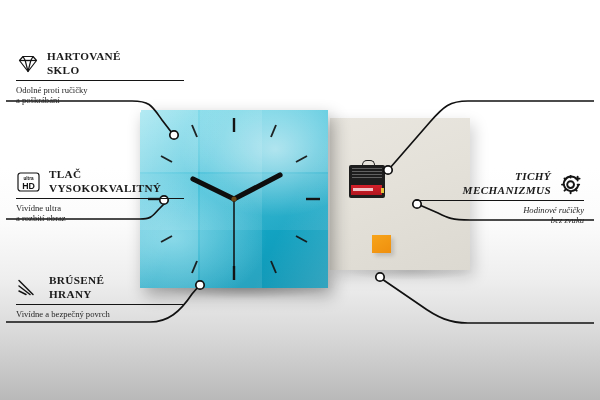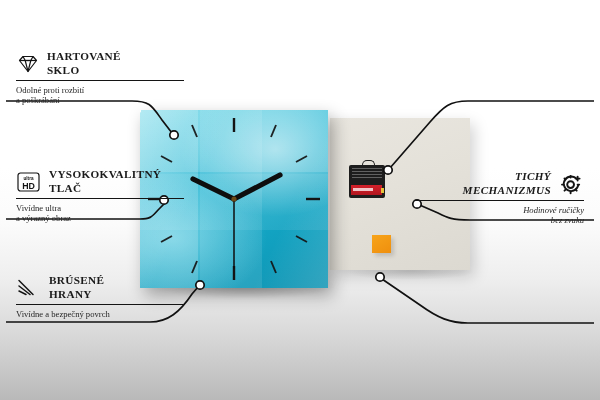--- a/index.html
+++ b/index.html
@@ -182,39 +182,39 @@
           <path d="M17,2.5 L14.8,6.5 L12,17.5"></path>
             <path d="M9.2,6.5 L14.8,6.5"></path>
         </g>
       </svg>
       <div>
         <div class="f-title">HARTOVANÉ</div>
         <div class="f-title">SKLO</div>
       </div>
     </div>
     <div class="f-rule"></div>
-    <div class="f-sub">Odolné proti rozbití</div>
+    <div class="f-sub">Odolné proti ručičky</div>
     <div class="f-sub">a poškrábání</div>
   </div>
 
   <div class="feature left" style="left:16px;top:168px;">
     <div class="f-head">
       <svg class="icon" width="26" height="22" viewBox="0 0 26 22">
         <rect x="2" y="2" width="21" height="18" rx="2.5" fill="none" stroke="#141414" stroke-width="1.2"></rect>
         <text x="12.5" y="9.3" font-family="Liberation Sans, sans-serif" font-size="4.6" font-weight="bold" fill="#141414" text-anchor="middle">ultra</text>
         <text x="12.5" y="17.6" font-family="Liberation Sans, sans-serif" font-size="8.8" font-weight="bold" fill="#141414" text-anchor="middle">HD</text>
       </svg>
       <div>
+        <div class="f-title">TLAČ</div>
         <div class="f-title">VYSOKOKVALITNÝ</div>
-        <div class="f-title">TLAČ</div>
       </div>
     </div>
     <div class="f-rule"></div>
     <div class="f-sub">Vivídne ultra</div>
-    <div class="f-sub">a výrazný obraz</div>
+    <div class="f-sub">a rozbití obraz</div>
   </div>
 
   <div class="feature left" style="left:16px;top:274px;">
     <div class="f-head">
       <svg class="icon" width="26" height="22" viewBox="0 0 26 22">
         <g stroke="#141414" stroke-width="1.5" stroke-linecap="round">
           <line x1="3" y1="3.5" x2="17" y2="17.5"></line>
           <line x1="3" y1="9" x2="14" y2="17.5"></line>
           <line x1="3" y1="14" x2="10" y2="17.5"></line>
         </g>

